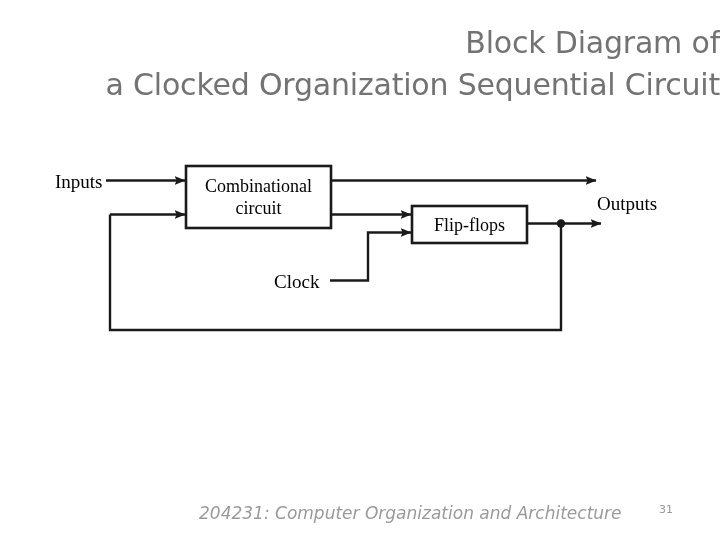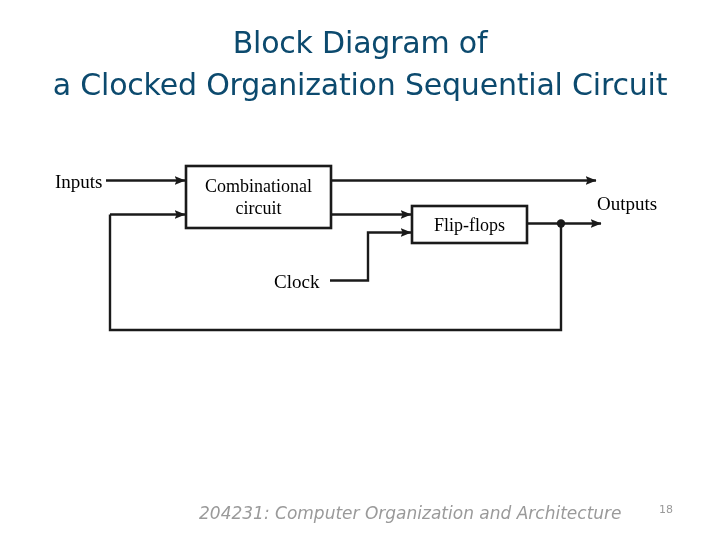--- a/index.html
+++ b/index.html
@@ -15,26 +15,26 @@
     overflow: hidden;
     font-family: "DejaVu Sans", sans-serif;
   }
 
   
   .slide-title {
     position: absolute;
     left: 0;
     top: 22px;
     width: 720px;
-    text-align: center;
+    text-align: right;
     font-family: "DejaVu Sans", sans-serif;
     font-size: 30px;
     line-height: 42px;
     font-weight: 400;
-    color: #0c4a6e;
+    color: #737373;
     letter-spacing: -0.2px;
   }
   .slide-title .title-line {
     display: block;
     white-space: nowrap;
   }
 
   
   .diagram {
     position: absolute;
@@ -120,14 +120,14 @@
     <text x="55" y="188" text-anchor="start" font-family="'Liberation Serif', serif" font-size="19" fill="#000000">Inputs</text>
 
     <text x="597" y="210" text-anchor="start" font-family="'Liberation Serif', serif" font-size="19" fill="#000000">Outputs</text>
 
     <text x="274" y="288" text-anchor="start" font-family="'Liberation Serif', serif" font-size="19" fill="#000000">Clock</text>
   </svg>
 </div>
 
 <div class="footer">
   <span class="footer-text">204231: Computer Organization and Architecture</span>
-  <span class="footer-page">18</span>
+  <span class="footer-page">31</span>
 </div>
 
 </body></html>

